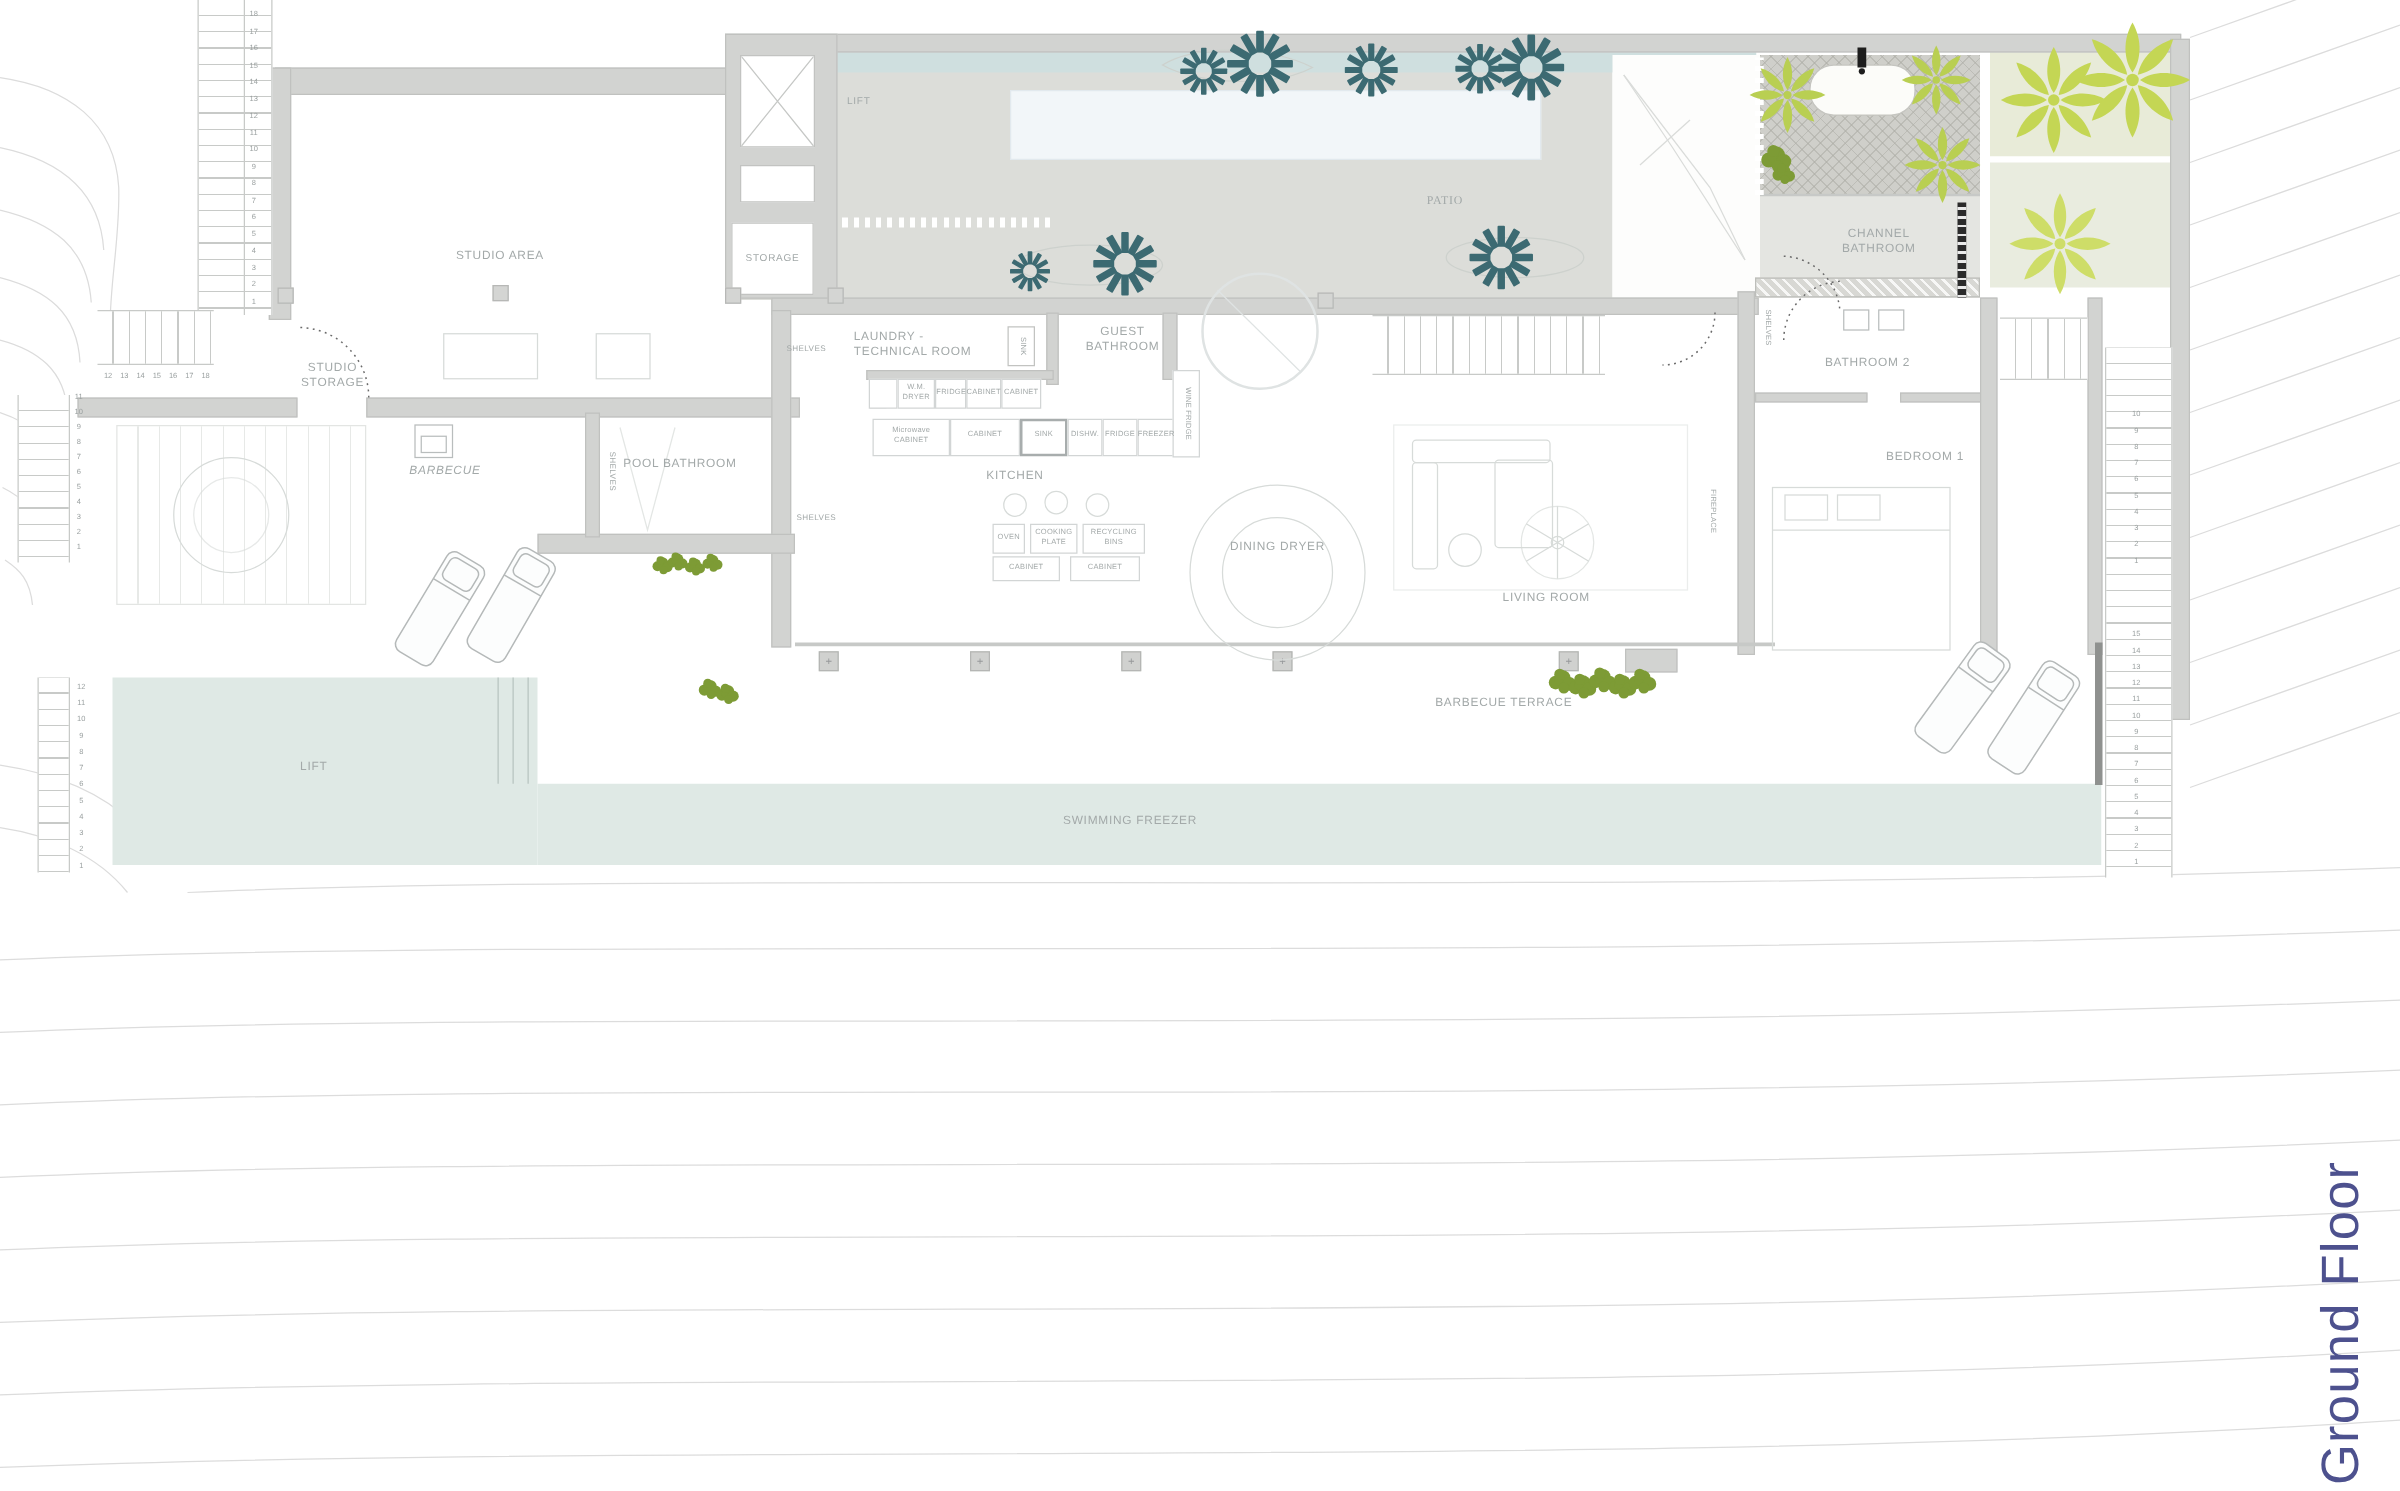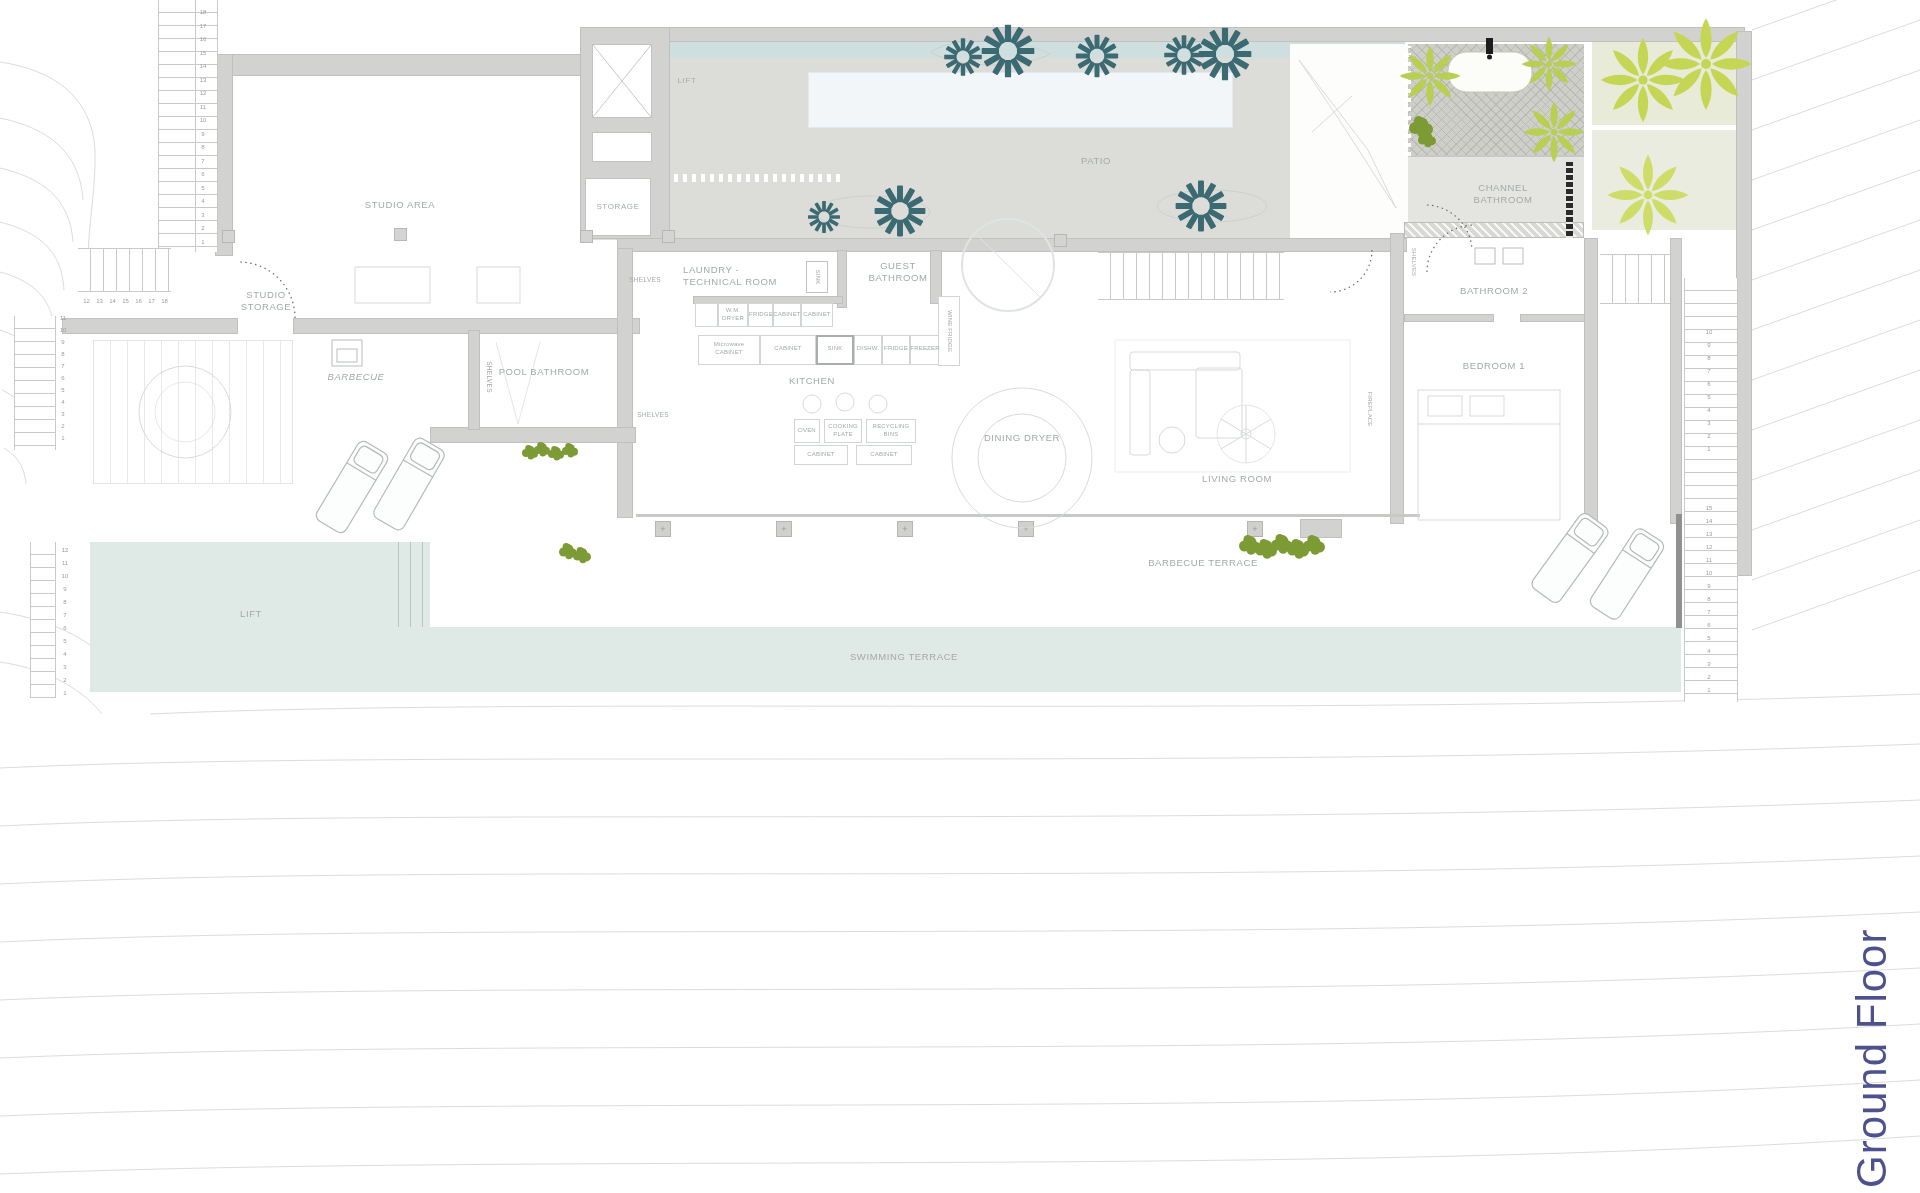--- a/index.html
+++ b/index.html
@@ -471,25 +471,25 @@
   <div class="lbl xxs" style="left:807px;top:431px;">OVEN</div>
   <div class="lbl xxs" style="left:843px;top:431px;">COOKING
 PLATE</div>
   <div class="lbl xxs" style="left:891px;top:431px;">RECYCLING
 BINS</div>
   <div class="lbl xxs" style="left:821px;top:455px;">CABINET</div>
   <div class="lbl xxs" style="left:884px;top:455px;">CABINET</div>
   <div class="lbl md" style="left:1022px;top:438px;">DINING DRYER</div>
   <div class="lbl md" style="left:1237px;top:479px;">LIVING ROOM</div>
   <div class="lbl xxs vert" style="left:1369px;top:409px;">FIREPLACE</div>
-  <div class="lbl md" style="left:1096px;top:161px;">PATIO</div>
+  <div class="lbl md" style="left:1156px;top:161px;font-family:Liberation Serif, serif;">PATIO</div>
   <div class="lbl md" style="left:1503px;top:194px;">CHANNEL
 BATHROOM</div>
   <div class="lbl md" style="left:1494px;top:291px;">BATHROOM 2</div>
-  <div class="lbl md" style="left:1494px;top:366px;">BEDROOM 1</div>
+  <div class="lbl md" style="left:1540px;top:366px;">BEDROOM 1</div>
   <div class="lbl xxs vert" style="left:1413px;top:262px;">SHELVES</div>
   <div class="lbl md" style="left:1203px;top:563px;">BARBECUE TERRACE</div>
   <div class="lbl md" style="left:251px;top:614px;">LIFT</div>
-  <div class="lbl md" style="left:904px;top:657px;">SWIMMING TERRACE</div>
+  <div class="lbl md" style="left:904px;top:657px;">SWIMMING FREEZER</div>
 
   <div id="title" style="color: rgb(77, 81, 142);">Ground Floor</div>
 
 </div>
 
 </body></html>

